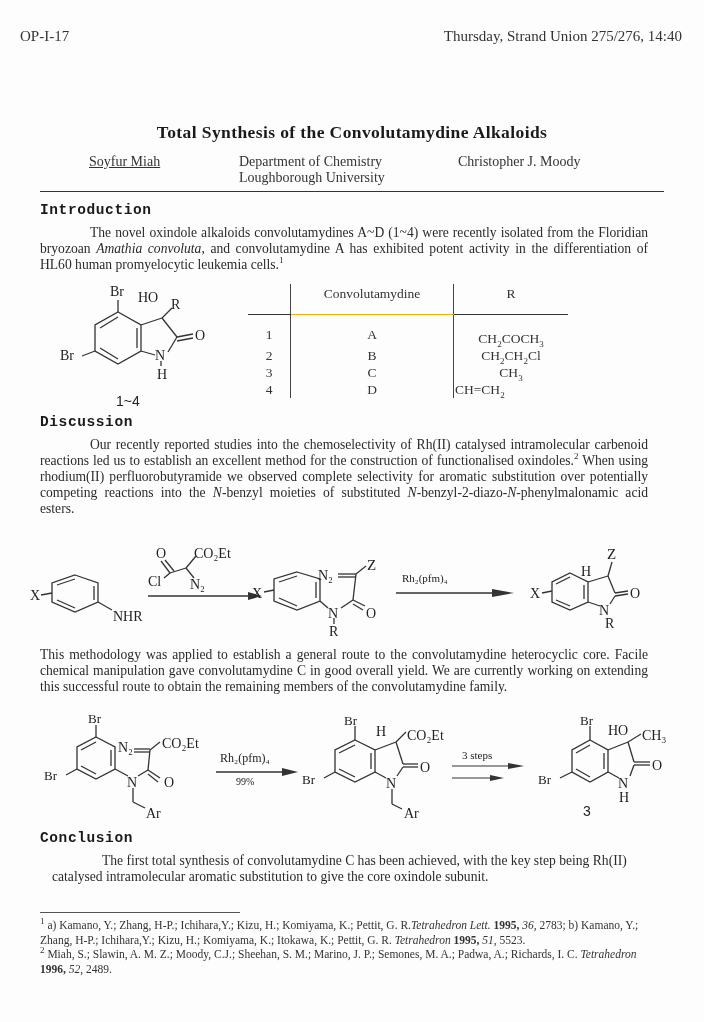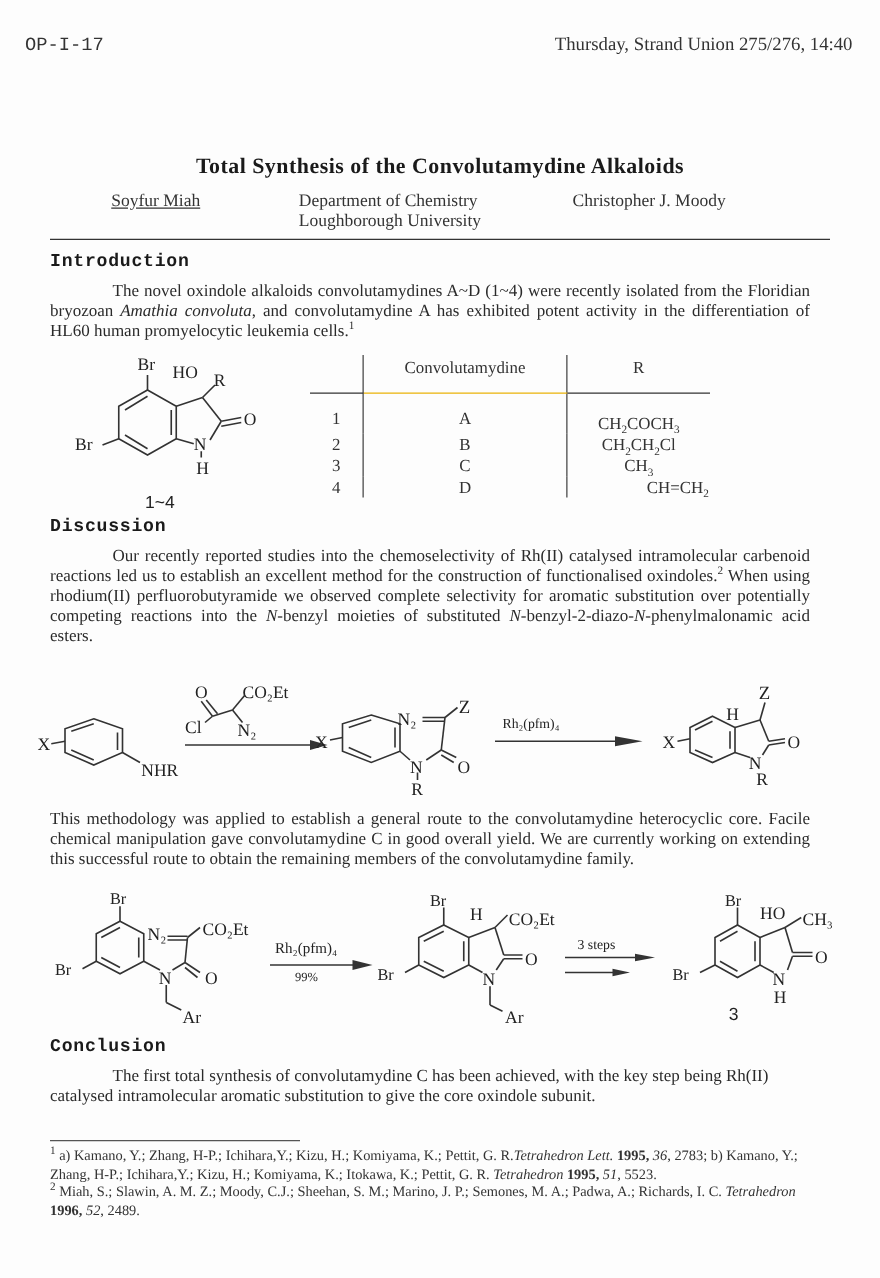--- a/index.html
+++ b/index.html
@@ -17,21 +17,21 @@
   sup { font-size: 9px; line-height: 0; }
   sub { font-size: 9px; line-height: 0; }
   table.cmp { border-collapse: collapse; font-size: 13.5px; color: #333; }
   .refs { font-size: 11.5px; line-height: 14.5px; color: #333; }
   svg text { font-family: "Liberation Serif", serif; fill: #222; }
   .bond { stroke: #333; stroke-width: 1.3; fill: none; }
 </style>
 </head>
 <body>
 
-<div class="abs hdr" style="left:20px;font-family:Liberation Mono, monospace;">OP-I-17</div>
+<div class="abs hdr" style="left:20px;">OP-I-17</div>
 <div class="abs hdr" style="right:22px;">Thursday, Strand Union 275/276, 14:40</div>
 
 <div class="abs title">Total Synthesis of the Convolutamydine Alkaloids</div>
 <div class="abs author u" style="left:89px; top:154px;">Soyfur Miah</div>
 <div class="abs author" style="left:239px; top:154px; line-height:16px;">
   <div>Department of Chemistry</div>
   <div>Loughborough University</div>
 </div>
 <div class="abs author" style="left:458px; top:154px;">Christopher J. Moody</div>
 <div class="abs rule" style="left:40px; top:191px; width:624px;"></div>
@@ -87,21 +87,21 @@
           <td style="text-align:center;line-height:15px;" class="rhtml">CH<sub>2</sub>CH<sub>2</sub>Cl</td>
         </tr>
         <tr>
           <td style="text-align:center;border-right:1px solid #444;line-height:15px;">3</td>
           <td style="text-align:center;border-right:1px solid #444;line-height:15px;">C</td>
           <td style="text-align:center;line-height:15px;" class="rhtml">CH<sub>3</sub></td>
         </tr>
         <tr>
           <td style="text-align:center;border-right:1px solid #444;line-height:15px;">4</td>
           <td style="text-align:center;border-right:1px solid #444;line-height:15px;">D</td>
-          <td style="text-align:right;line-height:15px;" class="rhtml">CH=CH<sub>2</sub></td>
+          <td style="text-align:left;line-height:15px;" class="rhtml">CH=CH<sub>2</sub></td>
         </tr>
       </tbody>
   </table>
 </div>
 
 <h2 style="left:40px; top:414px;">Discussion</h2>
 <div class="abs para" style="left:40px; top:437px; width:608px;"><span class="ind"></span><span>Our recently reported studies into the chemoselectivity of Rh(II) catalysed intramolecular carbenoid reactions led us to establish an excellent method for the construction of functionalised oxindoles.</span><sup>2</sup><span>  When using rhodium(II) perfluorobutyramide we observed complete selectivity for aromatic substitution over potentially competing reactions into the </span><i>N</i><span>-benzyl moieties of substituted </span><i>N</i><span>-benzyl-2-diazo-</span><i>N</i><span>-phenylmalonamic acid esters.</span></div>
 
 <svg class="abs" style="left:30px; top:538px;" width="650" height="110">
 
@@ -259,19 +259,19 @@
     <text x="578" y="23" font-size="14">HO</text>
     <text x="612" y="28" font-size="14">CH₃</text>
     <text x="622" y="58" font-size="14">O</text>
     <text x="588" y="76" font-size="14">N</text>
     <text x="589" y="90" font-size="14">H</text>
     <text x="553" y="104" font-size="14" style="font-family:'Liberation Sans',sans-serif">3</text>
   </g>
 </svg>
 
 <h2 style="left:40px; top:830px;">Conclusion</h2>
-<div class="abs para" style="left:40px; top:853px; width:575px; text-align:left;"><span class="ind"></span><span>The first total synthesis of convolutamydine C has been achieved, with the key step being Rh(II) catalysed intramolecular aromatic substitution to give the core oxindole subunit.</span></div>
+<div class="abs para" style="left:52px; top:853px; width:575px; text-align:left;"><span class="ind"></span><span>The first total synthesis of convolutamydine C has been achieved, with the key step being Rh(II) catalysed intramolecular aromatic substitution to give the core oxindole subunit.</span></div>
 
 <div class="abs rule" style="left:40px; top:912px; width:200px; background:#555;"></div>
 <div class="abs refs" style="left:40px; top:918px; width:620px;">
   <div><sup>1</sup><span> a) Kamano, Y.; Zhang, H-P.; Ichihara,Y.; Kizu, H.; Komiyama, K.; Pettit, G. R.</span><i>Tetrahedron Lett.</i><b> 1995,</b> <i>36</i><span>, 2783;  b) Kamano, Y.; Zhang, H-P.; Ichihara,Y.; Kizu, H.; Komiyama, K.; Itokawa, K.; Pettit, G. R. </span><i>Tetrahedron</i><b> 1995, </b><i>51</i><span>, 5523.</span></div>
   <div><sup>2</sup><span> Miah, S.; Slawin, A. M. Z.; Moody, C.J.; Sheehan, S. M.; Marino, J. P.; Semones, M. A.; Padwa, A.; Richards, I. C. </span><i>Tetrahedron</i><b> 1996, </b><i>52</i><span>, 2489.</span></div>
 </div>
 
 </body></html>

